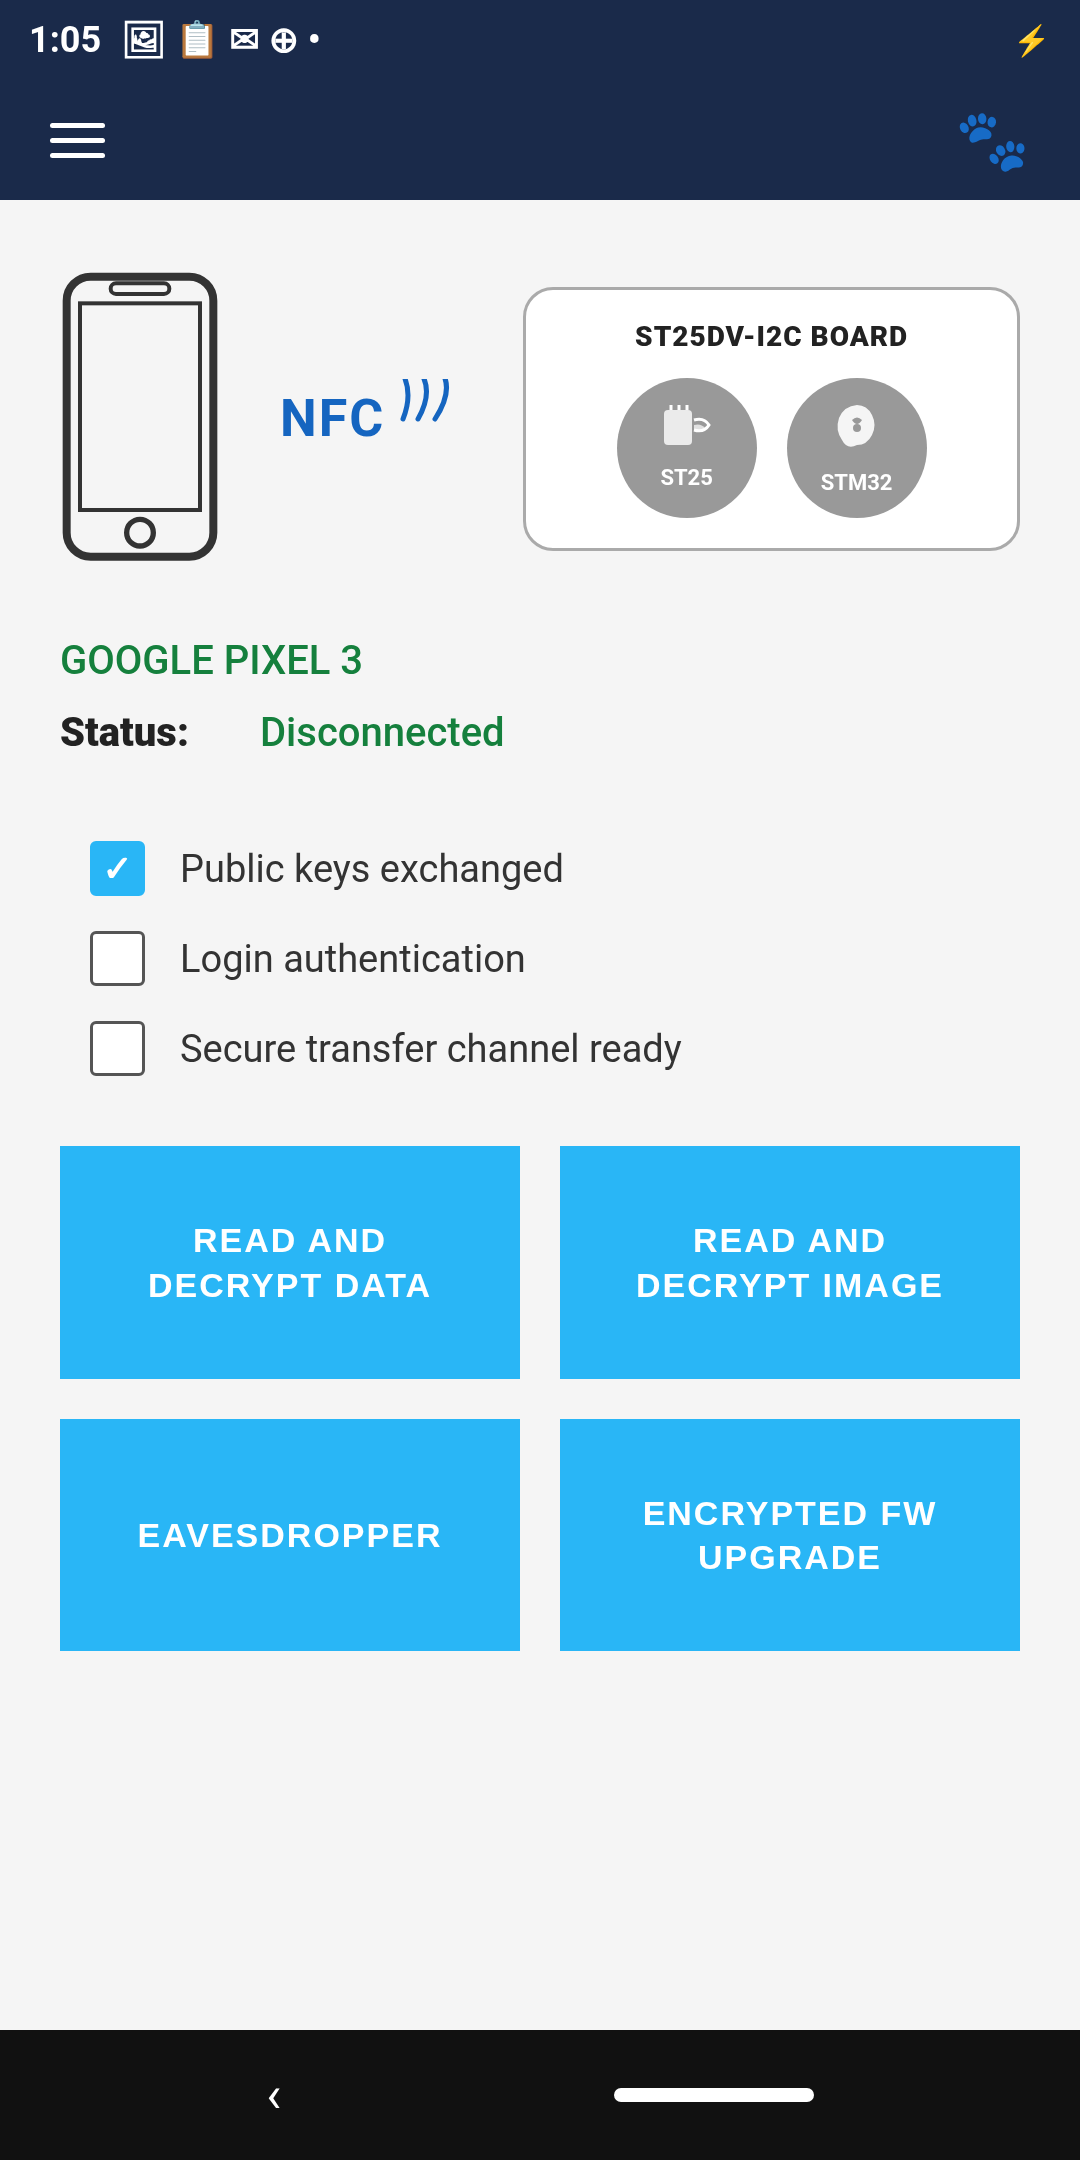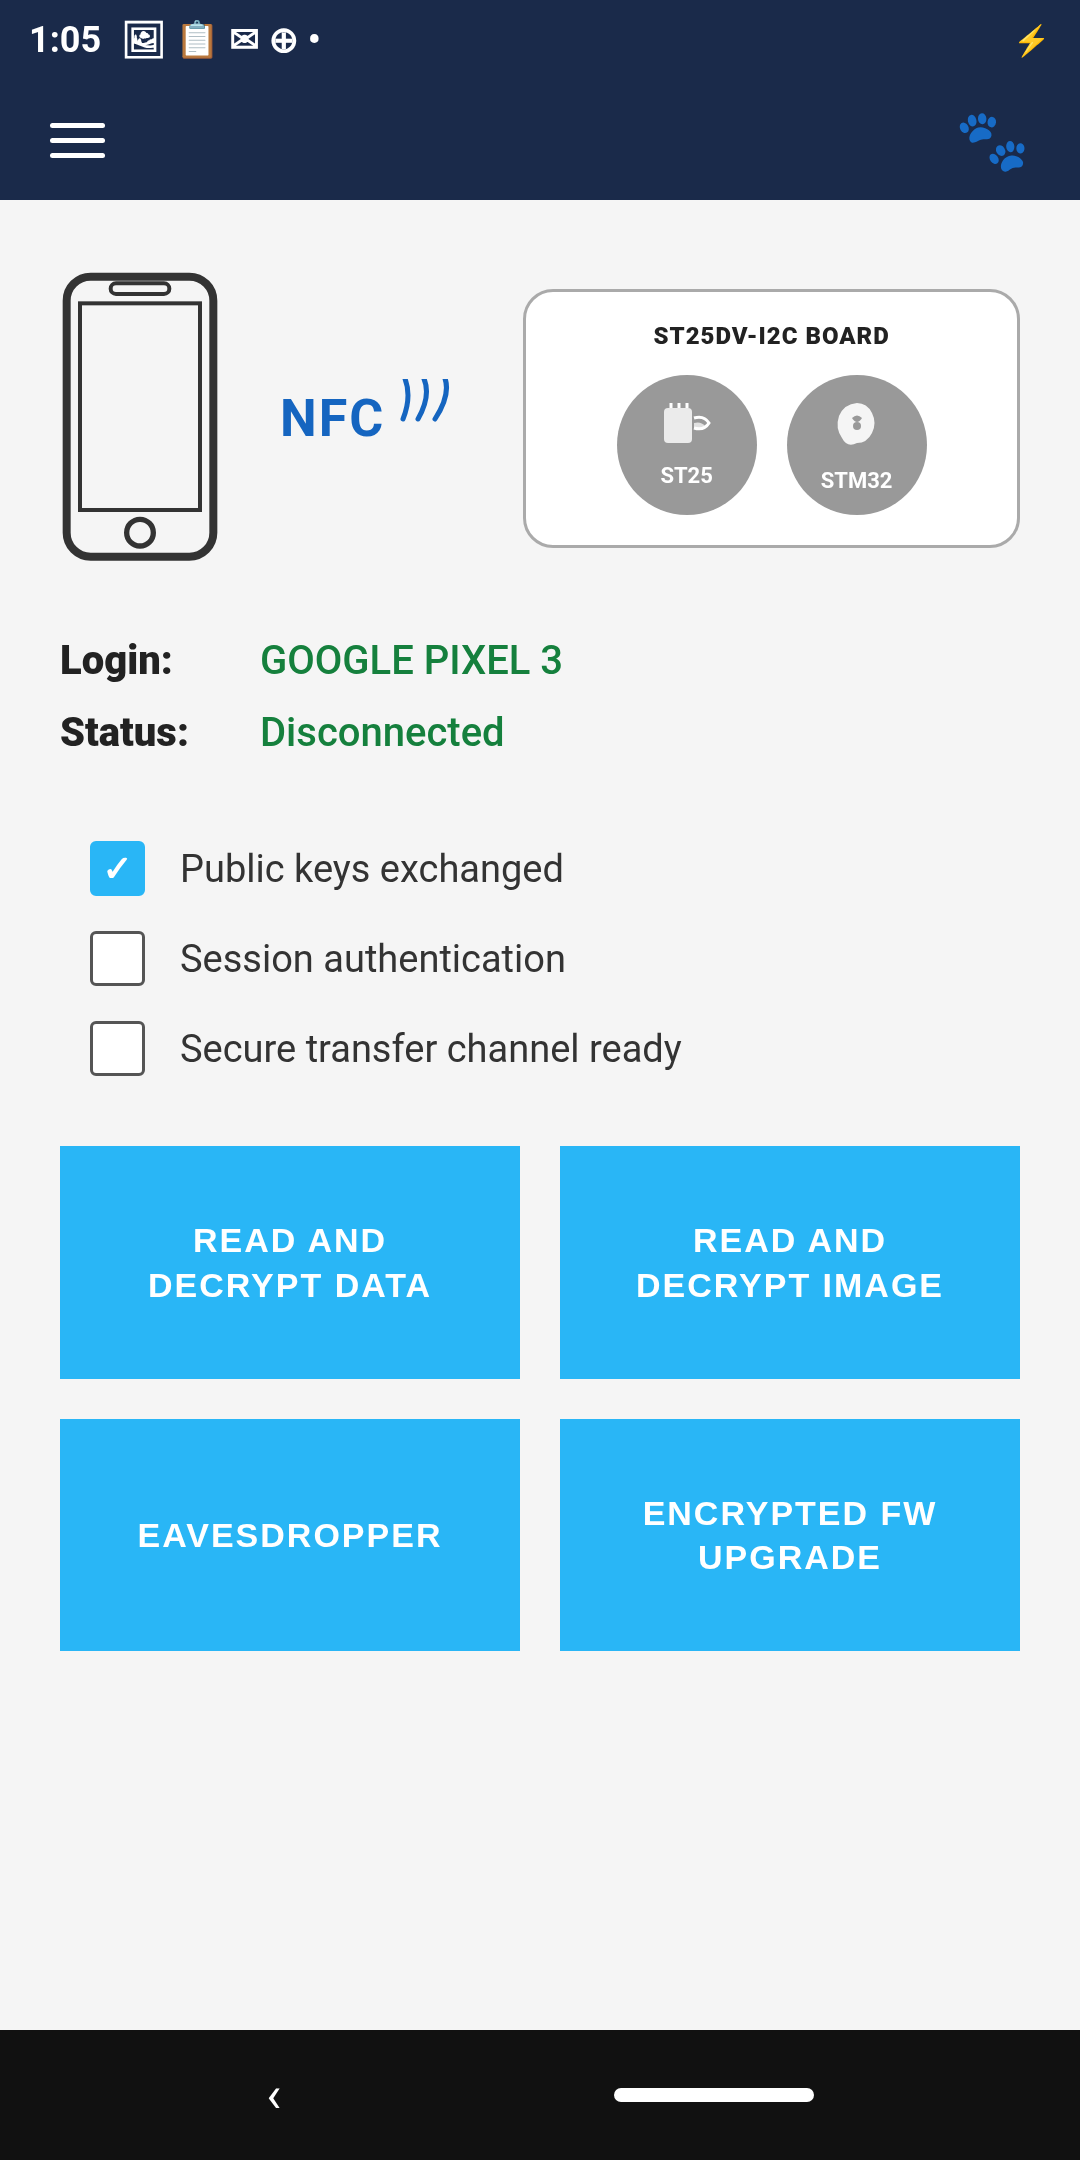--- a/index.html
+++ b/index.html
@@ -115,21 +115,21 @@
 
     
     .board-card {
       border: 3px solid #aaa;
       border-radius: 30px;
       padding: 30px 40px;
       background: white;
       flex: 1;
     }
     .board-title {
-      font-size: 24px;
+      font-size: 28px;
       font-weight: 900;
       text-align: center;
       color: #222;
       margin-bottom: 25px;
       letter-spacing: 1px;
     }
     .board-icons {
       display: flex;
       justify-content: center;
       gap: 30px;
@@ -323,42 +323,41 @@
             </svg>
           </div>
           <span>STM32</span>
         </div>
       </div>
     </div>
   </div>
 
   <div class="info-section">
     <div class="info-row">
-      <span class="info-label">Login:</span>
       <span class="info-value-blue">GOOGLE PIXEL 3</span>
     </div>
     <div class="info-row">
       <span class="info-label">Status:</span>
       <span class="info-value-blue">Disconnected</span>
     </div>
   </div>
 
   <div class="checkboxes-section">
 
     <div class="checkbox-row">
       <div class="checkbox-box checked">
         <span class="checkmark">✓</span>
       </div>
       <span>Public keys exchanged</span>
     </div>
 
 
     <div class="checkbox-row">
       <div class="checkbox-box"></div>
-      <span>Session authentication</span>
+      <span>Login authentication</span>
     </div>
 
     <div class="checkbox-row">
       <div class="checkbox-box"></div>
       <span>Secure transfer channel ready</span>
     </div>
 
   </div>
 
   <div class="buttons-grid">

